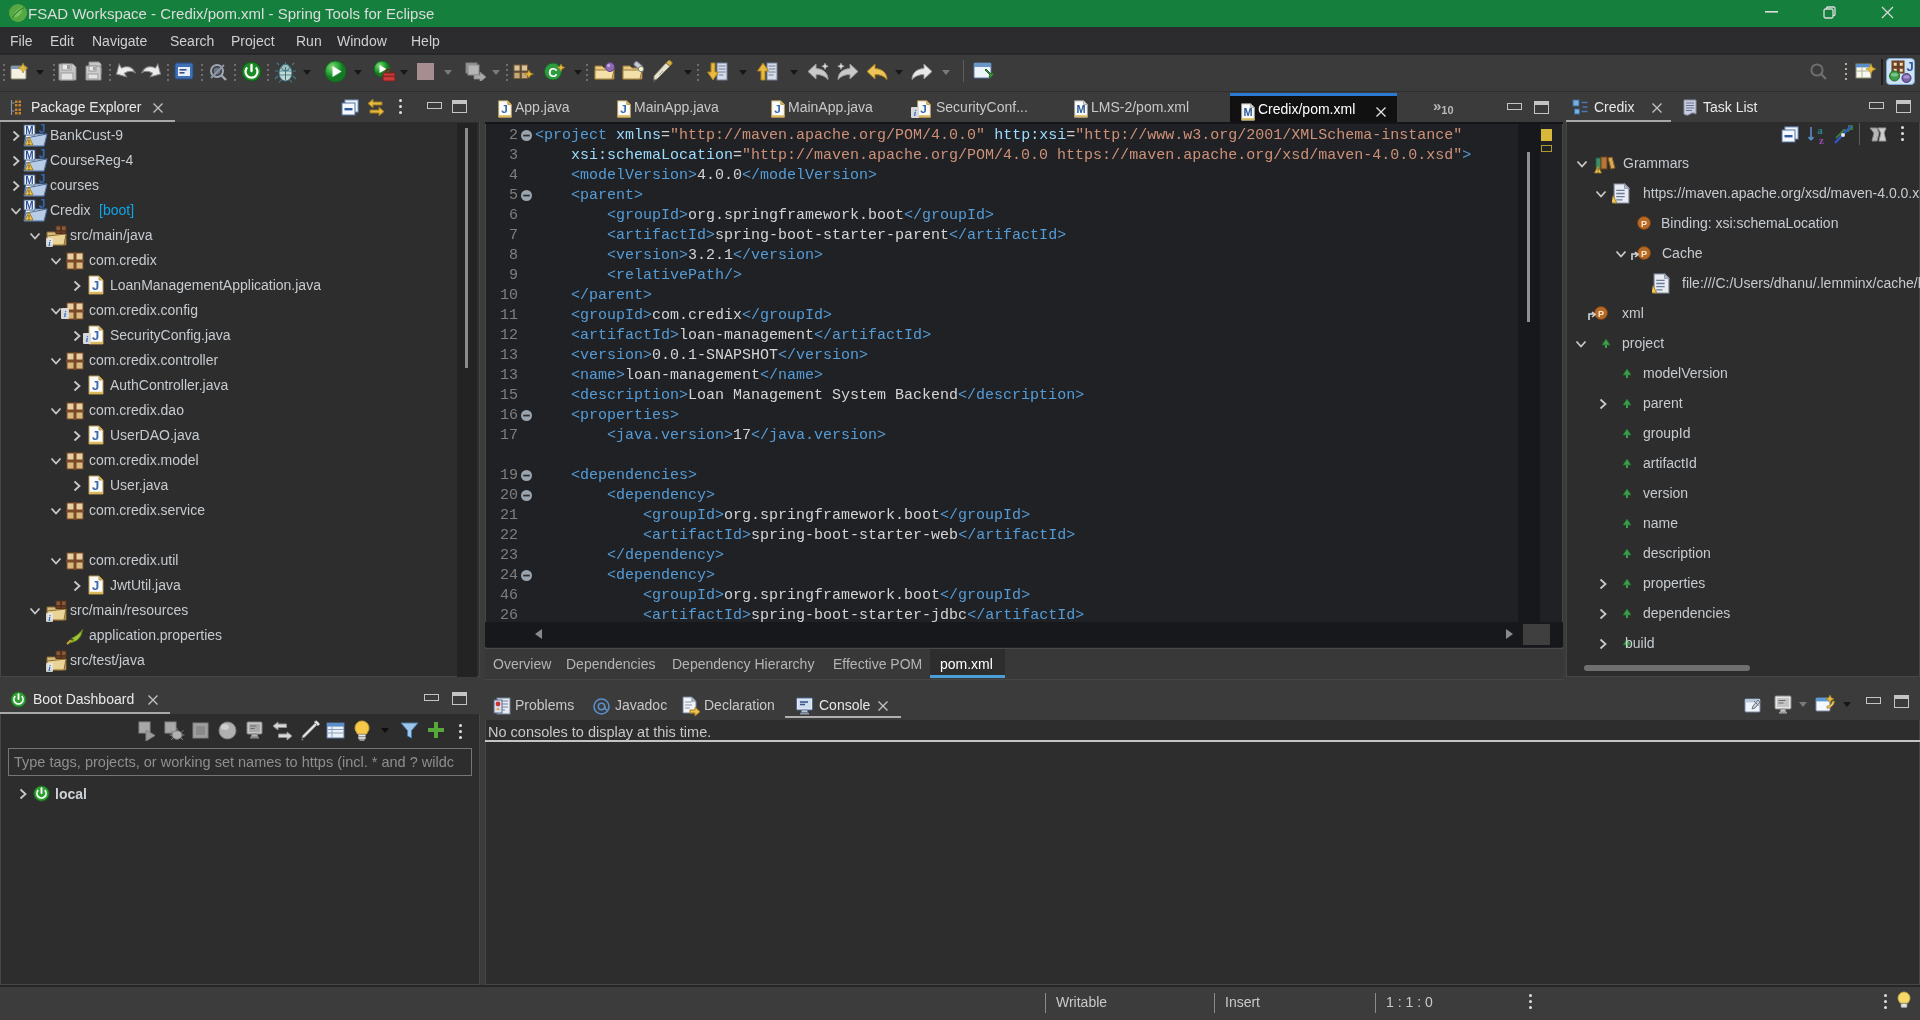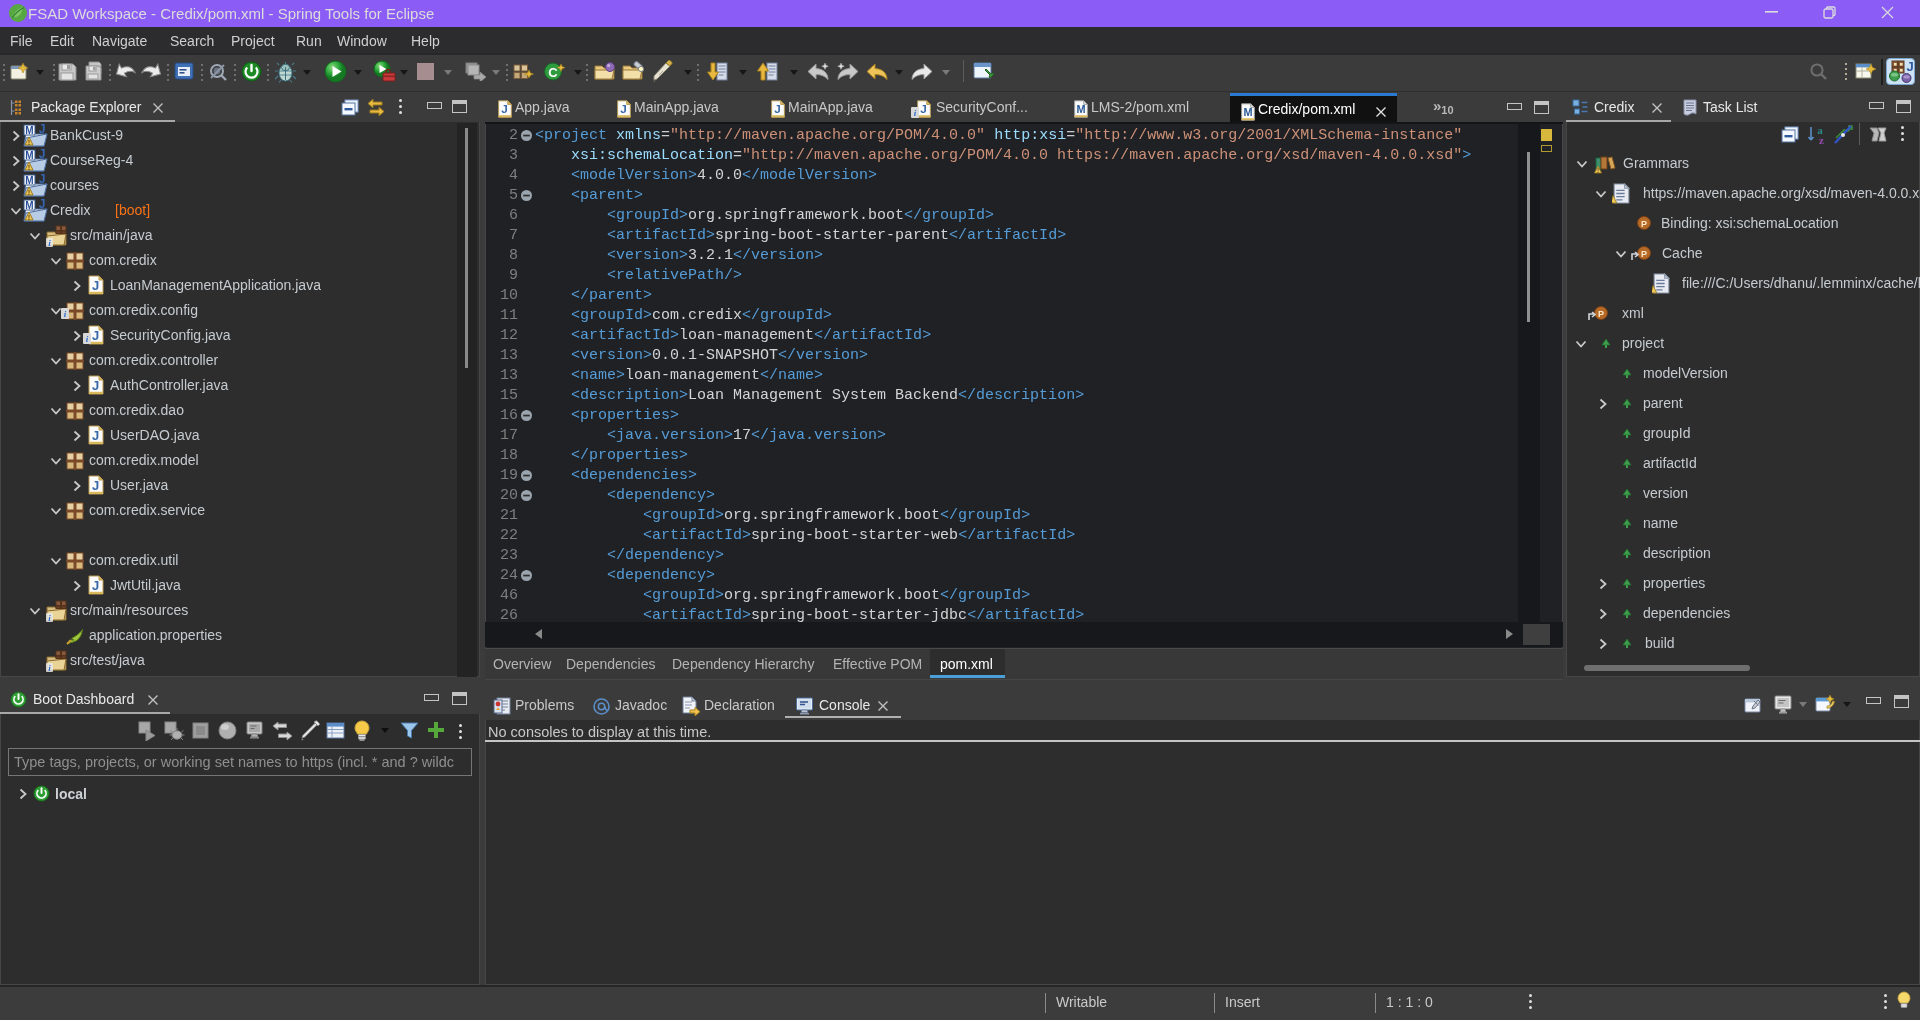--- a/index.html
+++ b/index.html
@@ -1,17 +1,17 @@
 <!DOCTYPE html>
 <html><head><meta charset="utf-8">
 <style>
 *{margin:0;padding:0;box-sizing:border-box}
 html,body{width:1920px;height:1020px;background:#3b3b3b;font-family:"Liberation Sans",sans-serif;overflow:hidden;position:relative}
 .abs{position:absolute}
-#titlebar{position:absolute;left:0;top:0;width:1920px;height:27px;background:#8b5cf6;color:#dcdcdc;font-size:15px}
+#titlebar{position:absolute;left:0;top:0;width:1920px;height:27px;background:#15803d;color:#dcdcdc;font-size:15px}
 #titlebar .ttl{position:absolute;left:28px;top:5px}
 #menubar{position:absolute;left:0;top:27px;width:1920px;height:26px;background:#2c2c2e;color:#cfcfcf;font-size:14px}
 #menubar:after{content:'';position:absolute;left:0;top:26px;width:1920px;height:2px;background:#27272a}
 .mi{position:absolute;top:6px}
 #toolbar{position:absolute;left:0;top:55px;width:1920px;height:36px;background:#3b3b3b}
 .panel{position:absolute;background:#2d2d2d;box-shadow:inset 0 0 0 1px #464646}
 .phead{position:absolute;left:0;top:0;right:0;height:29px;background:#3b3b3b}
 .ptab{position:absolute;height:29px;color:#e8e8e8;font-size:14px}
 .ptabu{position:absolute;height:2px;background:#a8a8a8;bottom:0}
 .tree{position:absolute;font-size:14px;color:#c6cbd0;white-space:nowrap}
@@ -493,21 +493,21 @@
         <span class="abs" style="left:50px;top:0">courses</span>
       </div>
 <div class="trow" style="left:0;top:75px;width:480px">
         <svg class="abs" style="left:8px;top:5px" width="16" height="16">
           <use href="#s-chd"></use>
         </svg>
         <svg class="abs" style="left:22px;top:1px" width="26" height="24">
           <use href="#s-mvn"></use>
         </svg>
         <span class="abs" style="left:50px;top:0">Credix</span>
-        <span class="abs" style="left:115px;top:0;color:#f97316">[boot]</span>
+        <span class="abs" style="left:99px;top:0;color:#0ea5e9">[boot]</span>
       </div>
 <div class="trow" style="left:0;top:100px;width:480px">
         <svg class="abs" style="left:27px;top:5px" width="16" height="16">
           <use href="#s-chd"></use>
         </svg>
         <svg class="abs" style="left:45px;top:2px" width="24" height="22">
           <use href="#s-src"></use>
         </svg>
         <span class="abs" style="left:70px;top:0">src/main/java</span>
       </div>
@@ -818,21 +818,20 @@
 <div class="cl" style="top:213px"><span class="ln">11</span><span class="cd"><span class="w">    </span><span class="t">&lt;groupId</span><span class="t">&gt;</span><span class="w">com.credix</span><span class="t">&lt;/groupId</span><span class="t">&gt;</span></span></div>
 <div class="cl" style="top:233px"><span class="ln">12</span><span class="cd"><span class="w">    </span><span class="t">&lt;artifactId</span><span class="t">&gt;</span><span class="w">loan-management</span><span class="t">&lt;/artifactId</span><span class="t">&gt;</span></span></div>
 <div class="cl" style="top:253px"><span class="ln">13</span><span class="cd"><span class="w">    </span><span class="t">&lt;version</span><span class="t">&gt;</span><span class="w">0.0.1-SNAPSHOT</span><span class="t">&lt;/version</span><span class="t">&gt;</span></span></div>
 <div class="cl" style="top:273px"><span class="ln">13</span><span class="cd"><span class="w">    </span><span class="t">&lt;name</span><span class="t">&gt;</span><span class="w">loan-management</span><span class="t">&lt;/name</span><span class="t">&gt;</span></span></div>
 <div class="cl" style="top:293px"><span class="ln">15</span><span class="cd"><span class="w">    </span><span class="t">&lt;description</span><span class="t">&gt;</span><span class="w">Loan Management System Backend</span><span class="t">&lt;/description</span><span class="t">&gt;</span></span></div>
 <div class="cl" style="top:313px"><span class="ln">16</span><svg class="abs" style="left:35px;top:3px" width="13" height="13" viewBox="0 0 13 13">
           <circle cx="6.5" cy="6.5" r="5.5" fill="#9aa4ae"></circle>
           <rect x="3.2" y="5.7" width="6.6" height="1.7" fill="#2d2d2d"></rect>
         </svg><span class="cd"><span class="w">    </span><span class="t">&lt;properties</span><span class="t">&gt;</span></span></div>
 <div class="cl" style="top:333px"><span class="ln">17</span><span class="cd"><span class="w">        </span><span class="t">&lt;java.version</span><span class="t">&gt;</span><span class="w">17</span><span class="t">&lt;/java.version</span><span class="t">&gt;</span></span></div>
-<div class="cl" style="top:353px"><span class="ln">18</span><span class="cd"><span class="w">    </span><span class="t">&lt;/properties</span><span class="t">&gt;</span></span></div>
 <div class="cl" style="top:373px"><span class="ln">19</span><svg class="abs" style="left:35px;top:3px" width="13" height="13" viewBox="0 0 13 13">
           <circle cx="6.5" cy="6.5" r="5.5" fill="#9aa4ae"></circle>
           <rect x="3.2" y="5.7" width="6.6" height="1.7" fill="#2d2d2d"></rect>
         </svg><span class="cd"><span class="w">    </span><span class="t">&lt;dependencies</span><span class="t">&gt;</span></span></div>
 <div class="cl" style="top:393px"><span class="ln">20</span><svg class="abs" style="left:35px;top:3px" width="13" height="13" viewBox="0 0 13 13">
           <circle cx="6.5" cy="6.5" r="5.5" fill="#9aa4ae"></circle>
           <rect x="3.2" y="5.7" width="6.6" height="1.7" fill="#2d2d2d"></rect>
         </svg><span class="cd"><span class="w">        </span><span class="t">&lt;dependency</span><span class="t">&gt;</span></span></div>
 <div class="cl" style="top:413px"><span class="ln">21</span><span class="cd"><span class="w">            </span><span class="t">&lt;groupId</span><span class="t">&gt;</span><span class="w">org.springframework.boot</span><span class="t">&lt;/groupId</span><span class="t">&gt;</span></span></div>
 <div class="cl" style="top:433px"><span class="ln">22</span><span class="cd"><span class="w">            </span><span class="t">&lt;artifactId</span><span class="t">&gt;</span><span class="w">spring-boot-starter-web</span><span class="t">&lt;/artifactId</span><span class="t">&gt;</span></span></div>
@@ -1039,21 +1038,21 @@
         </svg>
         <span class="abs" style="left:77px;top:0;">dependencies</span>
       </div>
 <div class="trow" style="left:0;top:483px;width:354px">
         <svg class="abs" style="left:29px;top:5px" width="16" height="16">
           <use href="#s-chr"></use>
         </svg>
         <svg class="abs" style="left:54px;top:5px" width="14" height="14">
           <use href="#s-elem"></use>
         </svg>
-        <span class="abs" style="left:79px;top:0;">build</span>
+        <span class="abs" style="left:59px;top:0;">build</span>
       </div>
 </div>
   <div class="abs" style="left:18px;top:572px;width:166px;height:6px;background:#6f6f6f;border-radius:3px"></div>
 </div>
 
 <div class="panel" id="console" style="left:485px;top:686px;width:1435px;height:299px">
   <div class="abs" style="left:0;top:0;width:1435px;height:34px;background:#3b3b3b"></div>
   <svg class="abs" style="left:8px;top:11px" width="18" height="19" viewBox="0 0 18 19">
       <rect x="4" y="1" width="13" height="16" fill="#e8ecf2" stroke="#72809a"></rect>
       <path d="M6 4h9M6 7h9M6 10h9M6 13h6" stroke="#72809a"></path>

